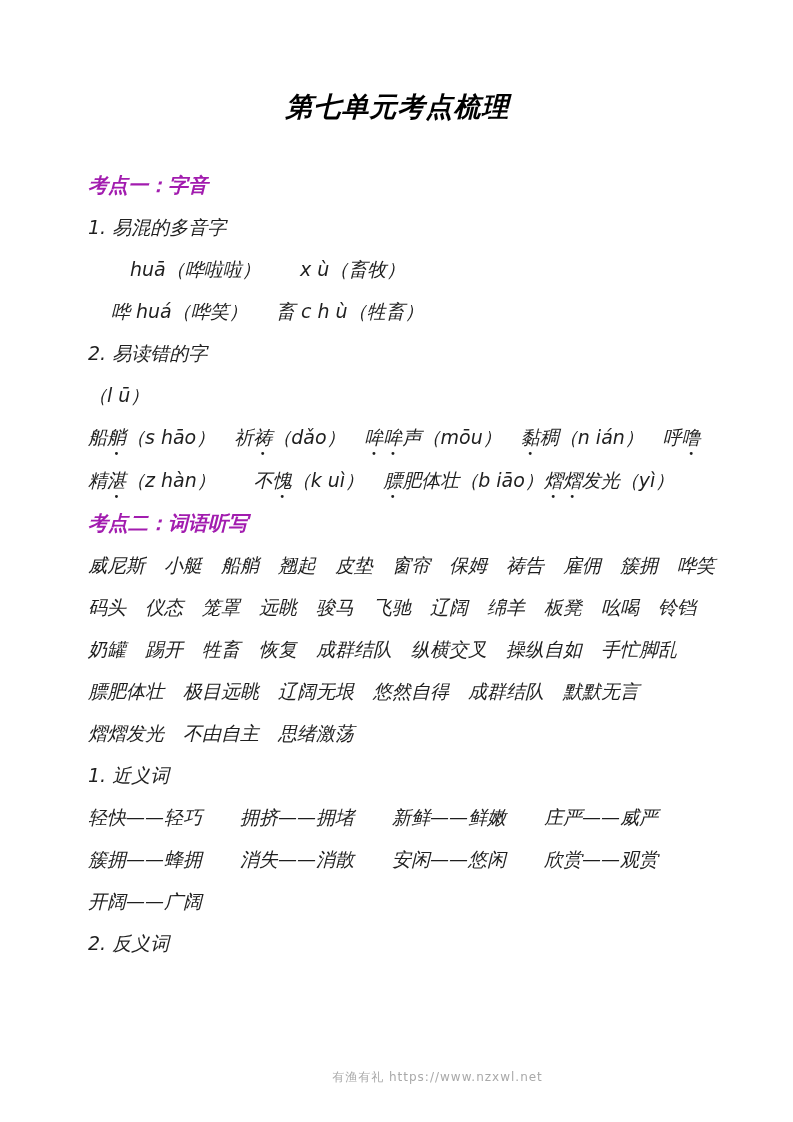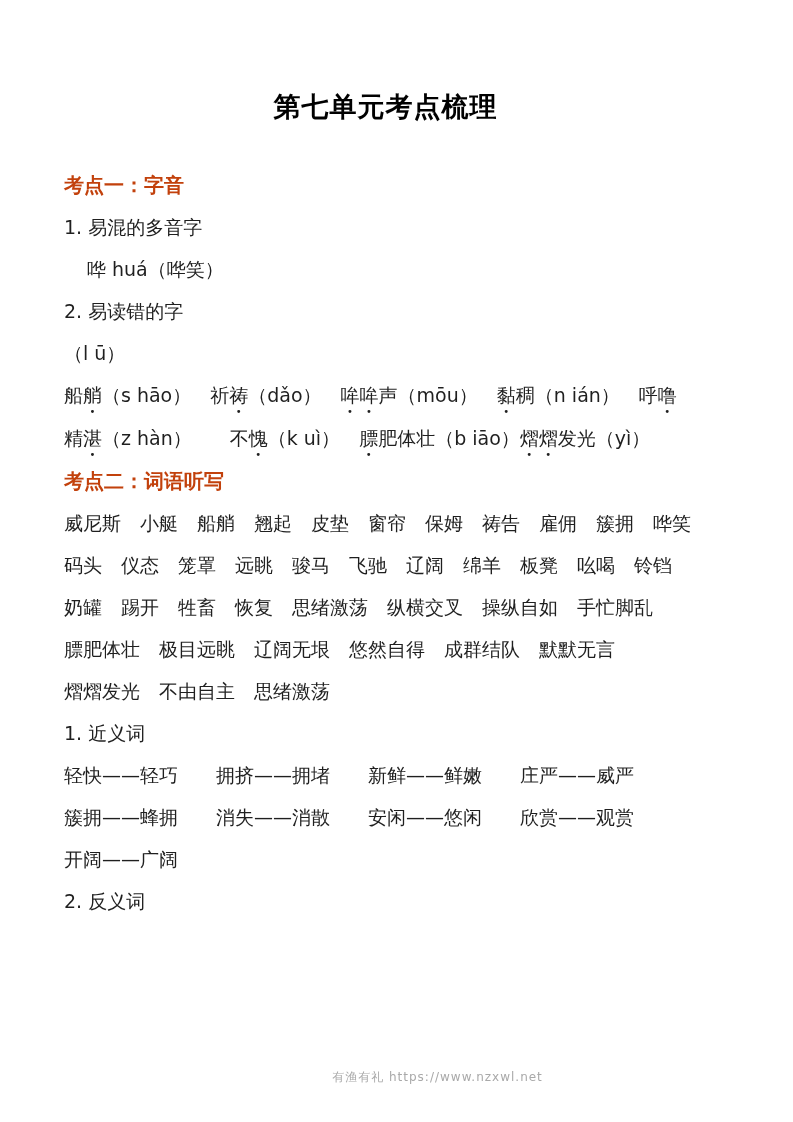--- a/index.html
+++ b/index.html
@@ -9,35 +9,36 @@
   }
   body {
     width: 793px;
     height: 1122px;
     position: relative;
     font-family: "DejaVu Sans", "Liberation Sans", sans-serif;
     color: #1f1f1f;
     overflow: hidden;
   }
   .page {
-    padding: 90px 86px 0 64px;
+    padding: 90px 86px 0 88px;
+    font-style: italic;
   }
   .doc-title {
     font-size: 27px;
     font-weight: bold;
     color: #000000;
     text-align: center;
     letter-spacing: 1px;
     line-height: 34px;
     margin-bottom: 40px;
   }
   .section-heading {
     font-size: 20px;
     font-weight: bold;
-    color: #c2410c;
+    color: #a21caf;
     line-height: 42px;
     white-space: nowrap;
   }
   .line {
     font-size: 19px;
     line-height: 42px;
     white-space: nowrap;
   }
   .py-row {
     display: flex;
@@ -70,32 +71,37 @@
 <body>
 
 <div class="page">
 
   <div class="doc-title">第七单元考点梳理</div>
 
   <div class="section-heading">考点一：字音</div>
   <div class="line">1. 易混的多音字</div>
 
   <div class="py-row">
+    <span class="r1c1">huā（哗啦啦）</span>
+    <span>x ù（畜牧）</span>
+  </div>
+  <div class="py-row">
     <span class="r2c1">哗 huá（哗笑）</span>
+    <span>畜 c h ù（牲畜）</span>
   </div>
 
   <div class="line">2. 易读错的字</div>
   <div class="line">（l ū）</div>
   <div class="line"><span>船</span><span class="dot">艄</span><span>（s hāo）　</span><span>祈</span><span class="dot">祷</span><span>（dǎo）　</span><span class="dot">哞哞</span><span>声（mōu）　</span><span class="dot">黏</span><span>稠（n ián）　</span><span>呼</span><span class="dot">噜</span></div>
   <div class="line"><span>精</span><span class="dot">湛</span><span>（z hàn）　　</span><span>不</span><span class="dot">愧</span><span>（k uì）　</span><span class="dot">膘</span><span>肥体壮（b iāo）</span><span class="dot">熠熠</span><span>发光（yì）</span></div>
 
   <div class="section-heading">考点二：词语听写</div>
   <div class="line">威尼斯　小艇　船艄　翘起　皮垫　窗帘　保姆　祷告　雇佣　簇拥　哗笑</div>
   <div class="line">码头　仪态　笼罩　远眺　骏马　飞驰　辽阔　绵羊　板凳　吆喝　铃铛</div>
-  <div class="line">奶罐　踢开　牲畜　恢复　思绪激荡　纵横交叉　操纵自如　手忙脚乱</div>
+  <div class="line">奶罐　踢开　牲畜　恢复　成群结队　纵横交叉　操纵自如　手忙脚乱</div>
   <div class="line">膘肥体壮　极目远眺　辽阔无垠　悠然自得　成群结队　默默无言</div>
   <div class="line">熠熠发光　不由自主　思绪激荡</div>
 
   <div class="line">1. 近义词</div>
   <div class="line">轻快——轻巧　　拥挤——拥堵　　新鲜——鲜嫩　　庄严——威严</div>
   <div class="line">簇拥——蜂拥　　消失——消散　　安闲——悠闲　　欣赏——观赏</div>
   <div class="line">开阔——广阔</div>
   <div class="line">2. 反义词</div>
 
 </div>

